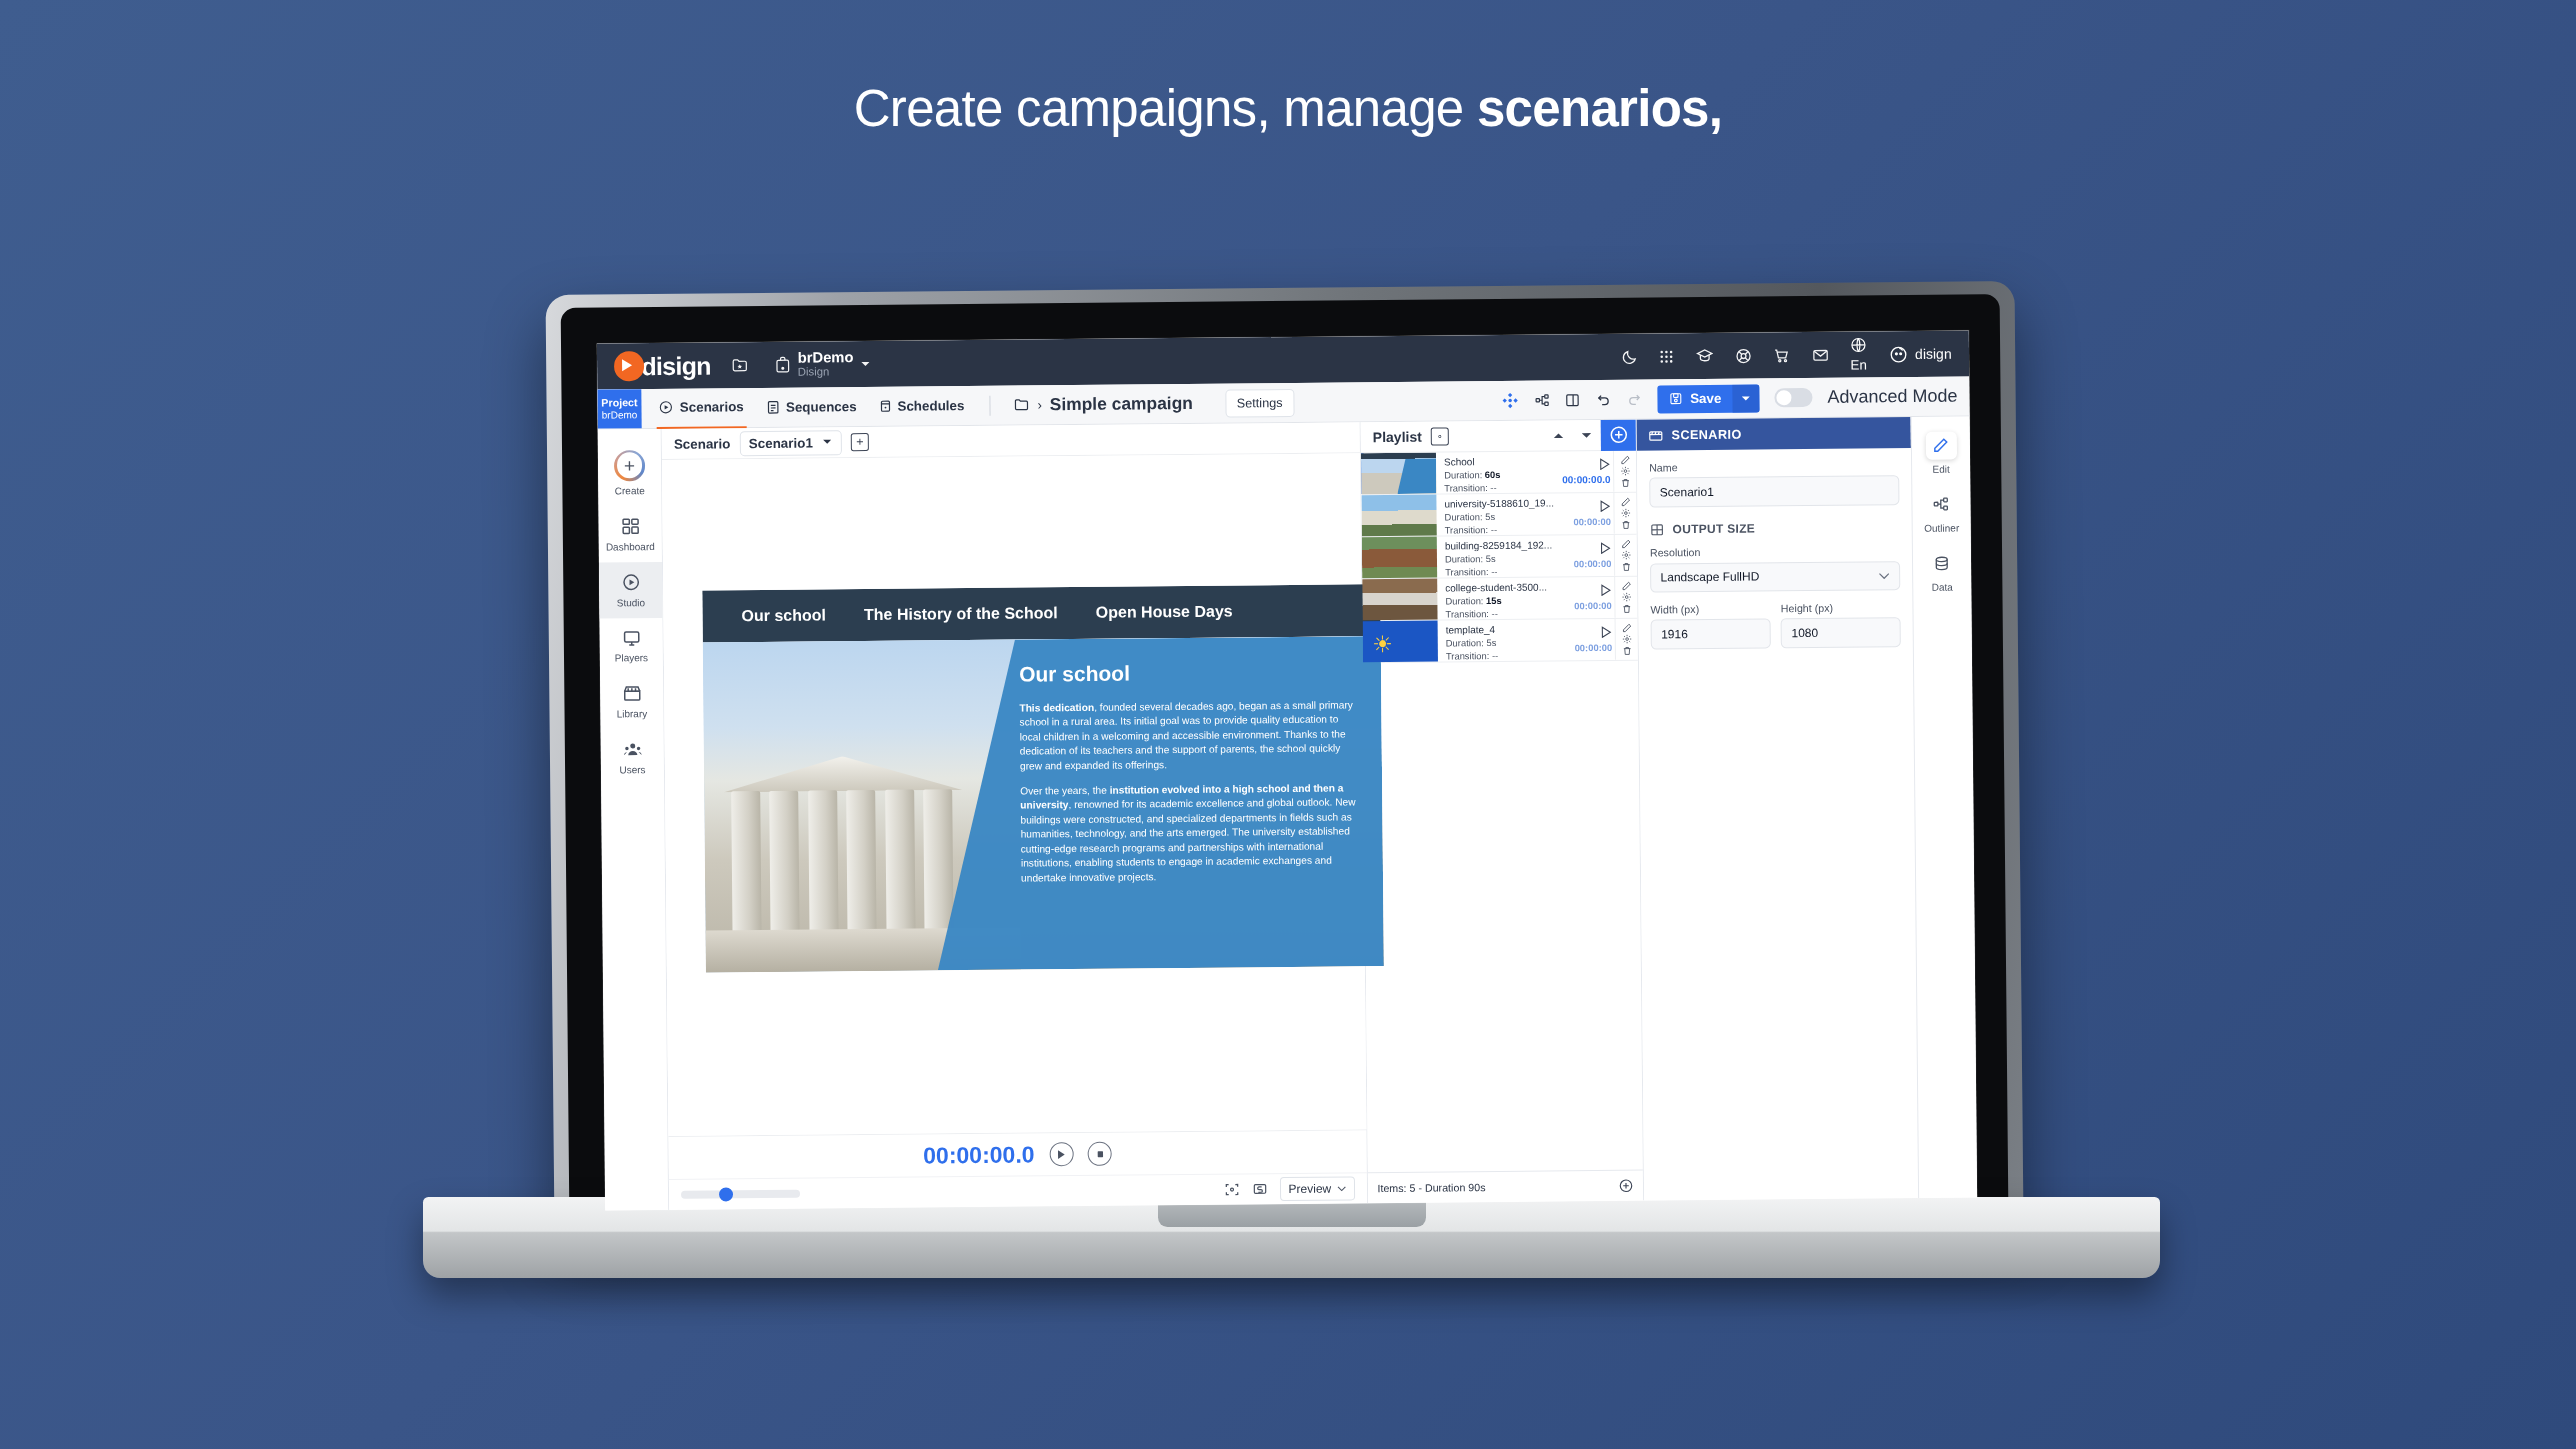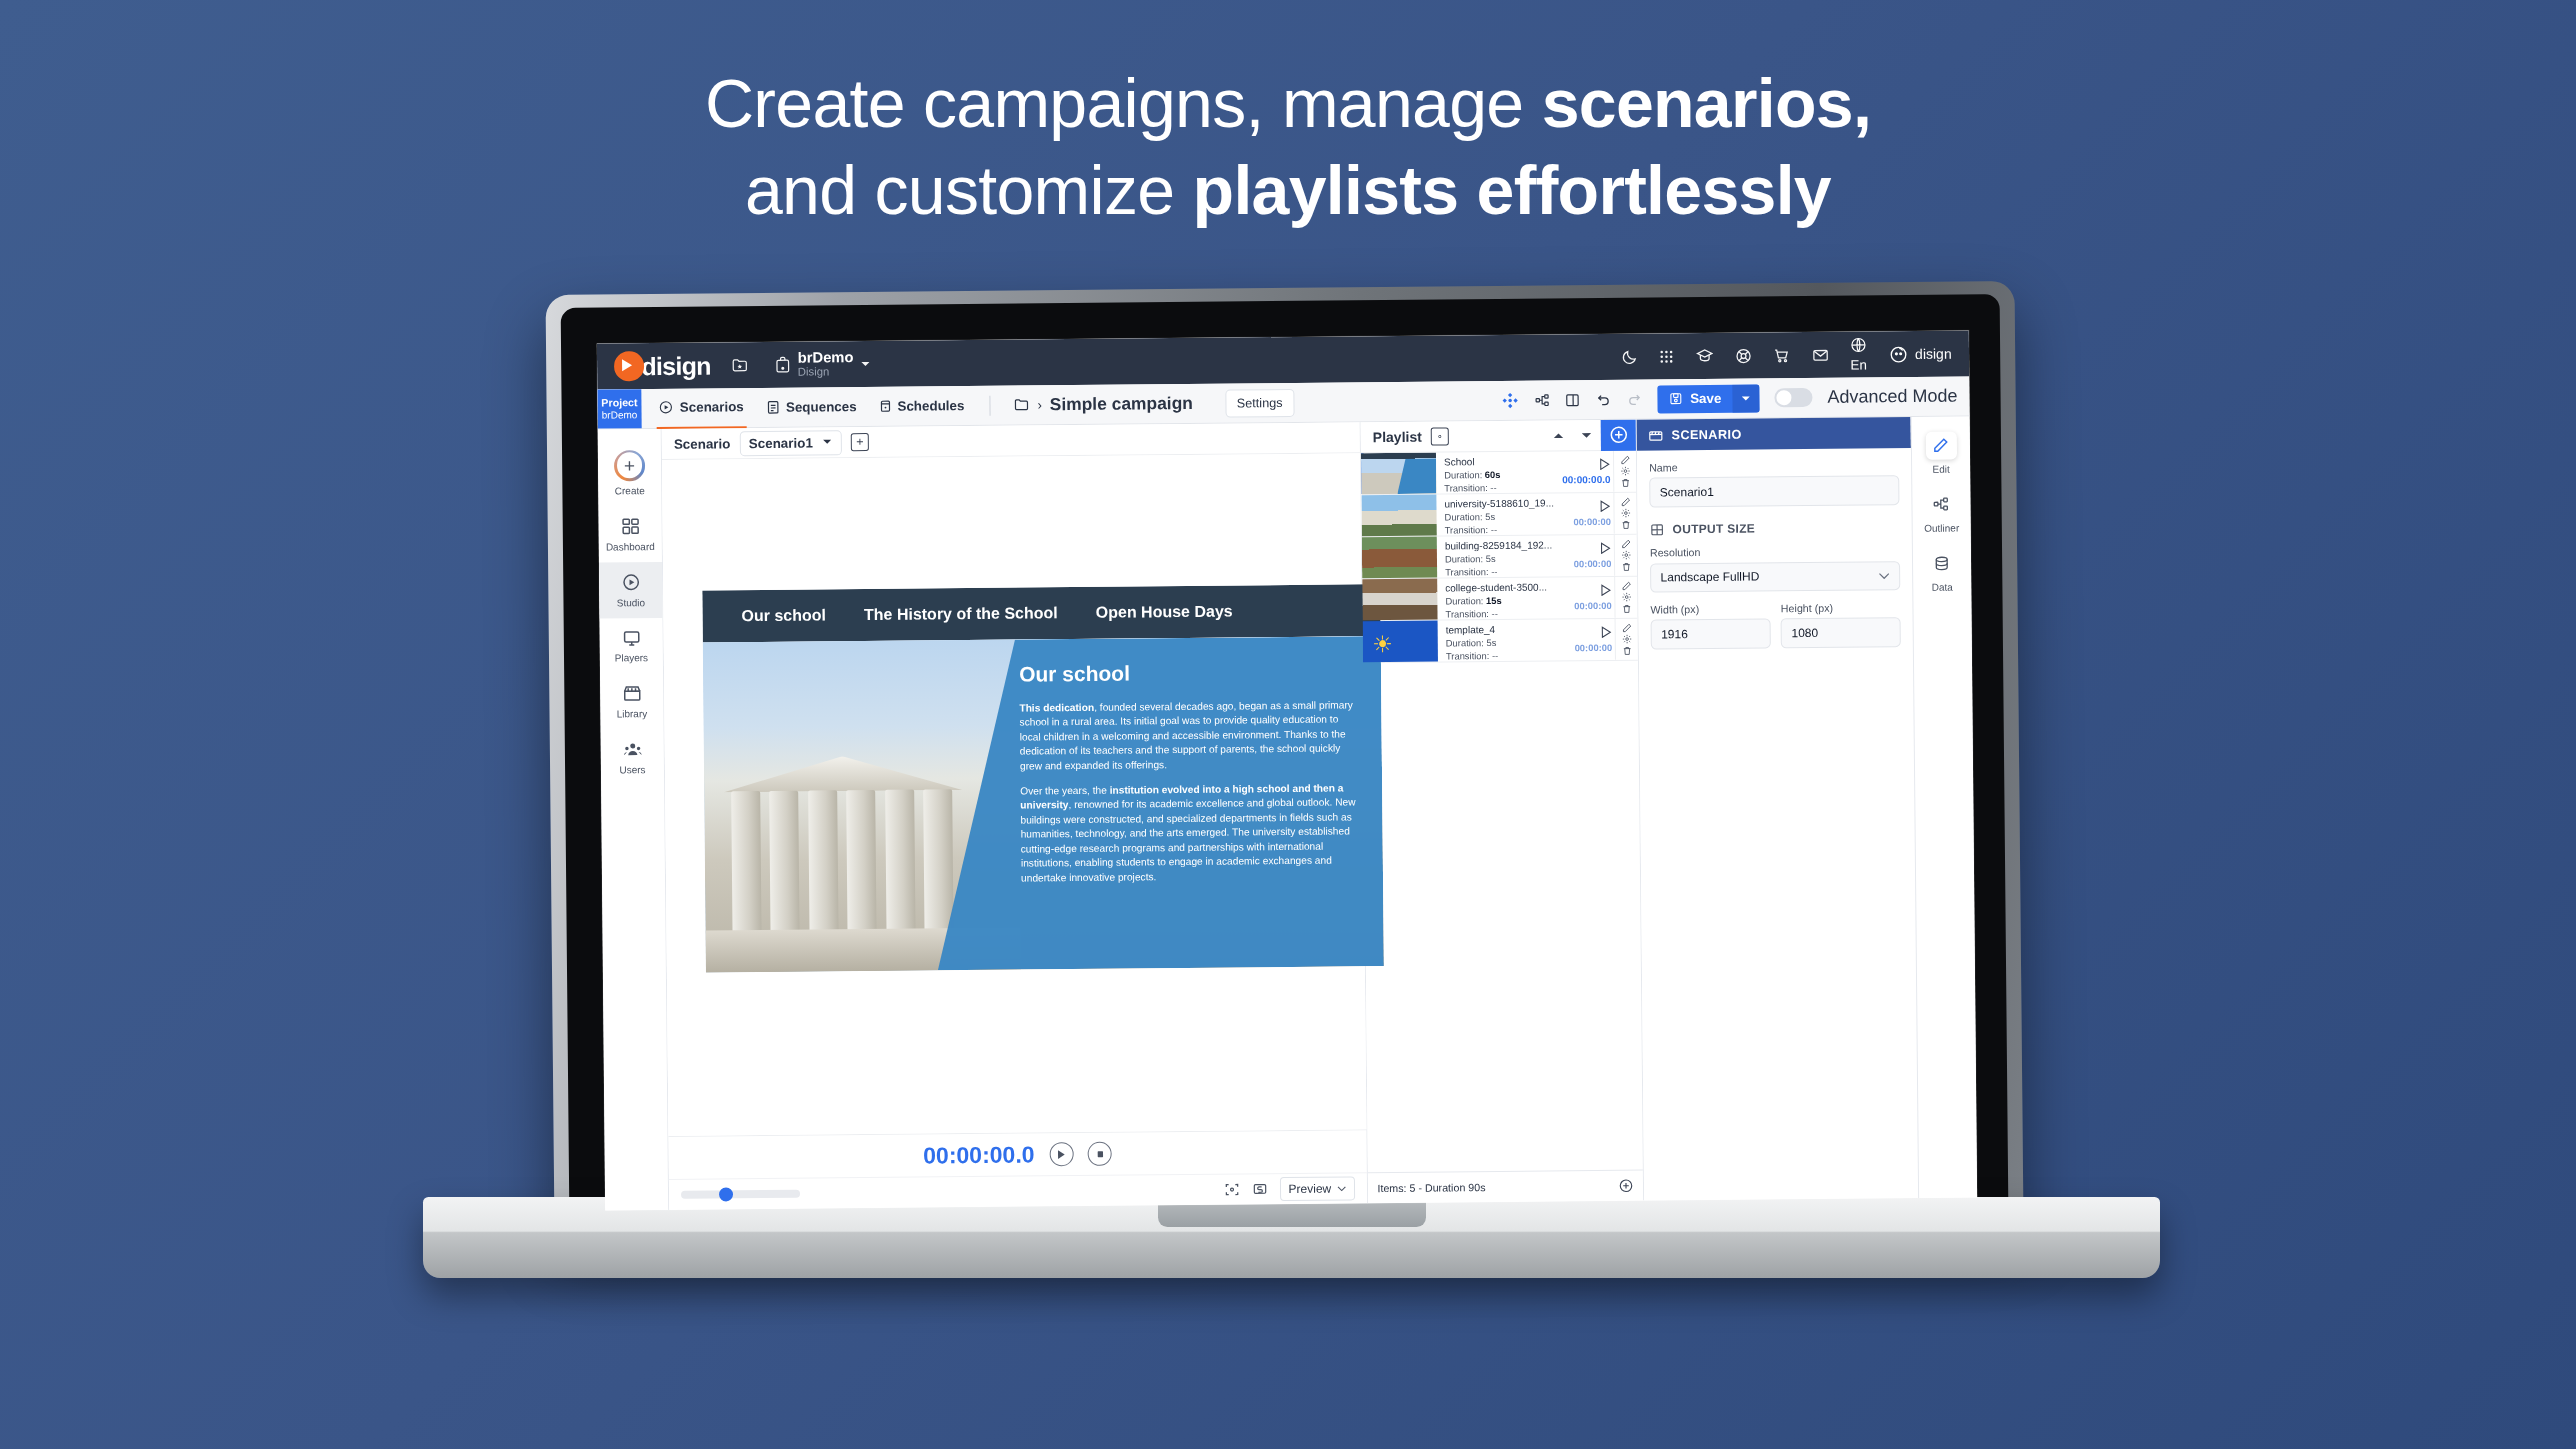--- a/index.html
+++ b/index.html
@@ -6,24 +6,24 @@
   html, body { width: 2576px; height: 1449px; overflow: hidden; }
   body {
     font-family: "Liberation Sans", sans-serif;
     background: linear-gradient(135deg, #3f5d8f 0%, #3a5588 45%, #2f4a7c 100%);
     position: relative;
   }
 
   
   .headline {
     position: absolute;
-    top: 60px; left: 0; width: 100%;
+    top: 76px; left: 0; width: 100%;
     text-align: center;
     color: #ffffff;
-    font-size: 68px;
+    font-size: 51px;
     line-height: 1.28;
     letter-spacing: -0.7px;
     font-weight: 400;
   }
   .headline b { font-weight: 700; }
 
   
   .laptop {
     position: absolute;
     left: 550px; top: 288px;
@@ -225,21 +225,20 @@
   .railRitem { display:flex; flex-direction: column; align-items:center; gap: 4px; padding: 6.7px 0 9.4px; color:#4a5261; font-size: 10px; }
   .railRbox { width: 31px; height: 28px; display:flex; align-items:center; justify-content:center; border-radius: 6px; }
   .railRitem.active .railRbox { background: #fff; box-shadow: 0 1.3px 5.4px rgba(0,0,0,.16); }
   svg { display:block; }
 </style>
 </head>
 <body>
 
 <div class="headline">
   <div><span>Create campaigns, manage </span><b>scenarios,</b></div>
-  <div><span>and customize </span><b>playlists effortlessly</b></div>
 </div>
 
 <div class="laptop">
   <div class="lid">
       <div class="lid-inner"></div>
     </div>
   <div class="base">
       <div class="notch"></div>
     </div>
 </div>

